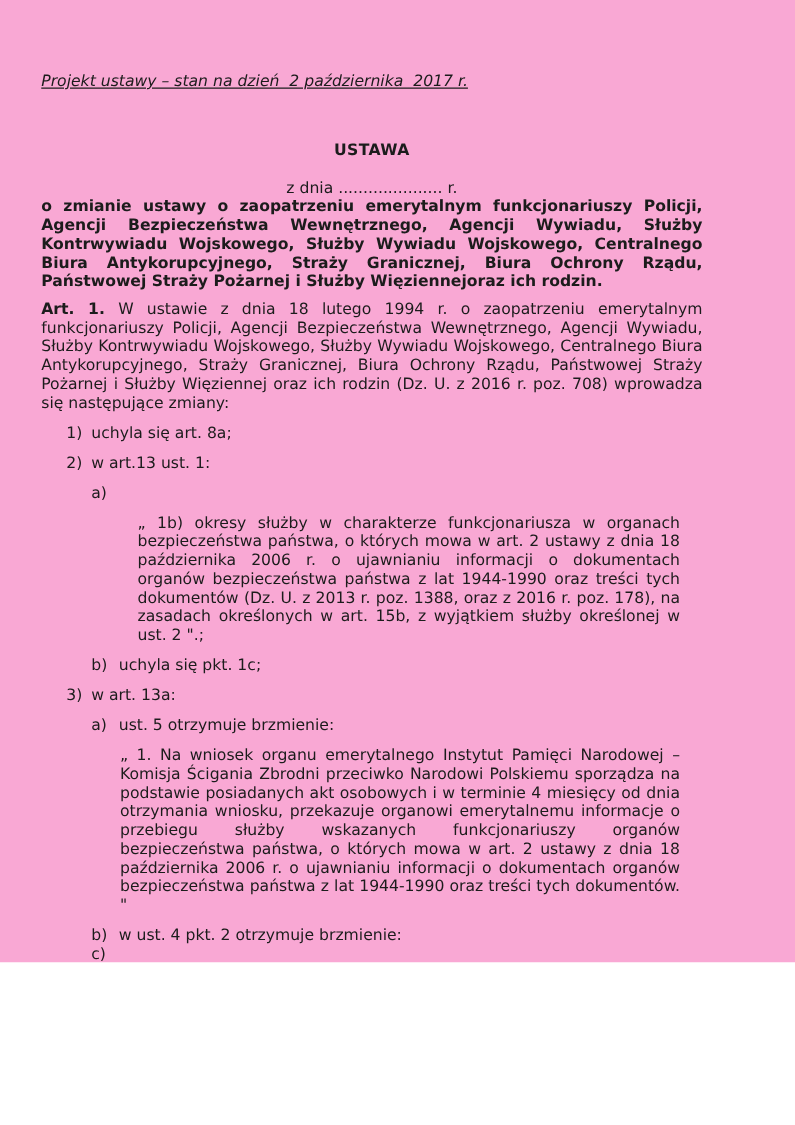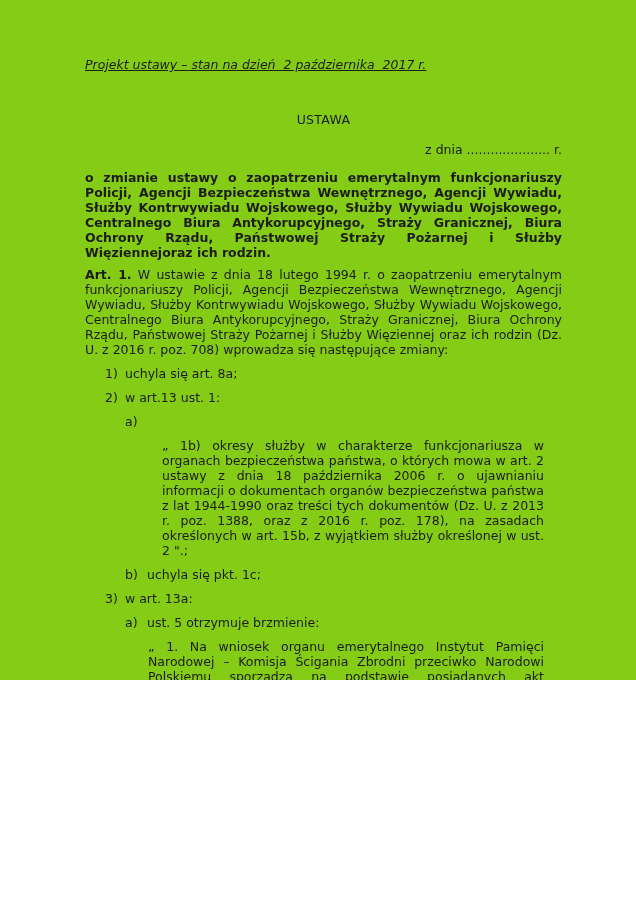--- a/index.html
+++ b/index.html
@@ -1,43 +1,42 @@
 <!DOCTYPE html>
 <html lang="pl"><head>
 <meta charset="utf-8">
 <style>
   html, body { margin: 0; padding: 0; background: #ffffff; }
   .page {
     position: relative;
     width: 636px;
-    height: 680px;
-    background: #84cc16;
+    height: 770px;
+    background: #f9a8d4;
     box-sizing: border-box;
-    padding: 57px 74px 0 85px;
+    padding: 57px 74px 0 33px;
     font-family: "DejaVu Sans", sans-serif;
     font-size: 12.5px;
     line-height: 15px;
     color: #1c1c1c;
     overflow: hidden;
   }
   .header-note {
     font-style: italic;
     text-decoration: underline;
     margin-bottom: 40px;
     white-space: pre-wrap;
   }
   .doc-title {
     text-align: center;
-    font-weight: normal;
+    font-weight: bold;
     letter-spacing: 0.3px;
     margin-bottom: 15px;
   }
   .date-line {
-    text-align: right;
-    margin-bottom: 13px;
+    text-align: center;
   }
   .subject {
     margin: 0 0 7px 0;
     font-weight: bold;
     text-align: justify;
   }
   .article {
     margin: 0;
     text-align: justify;
   }

